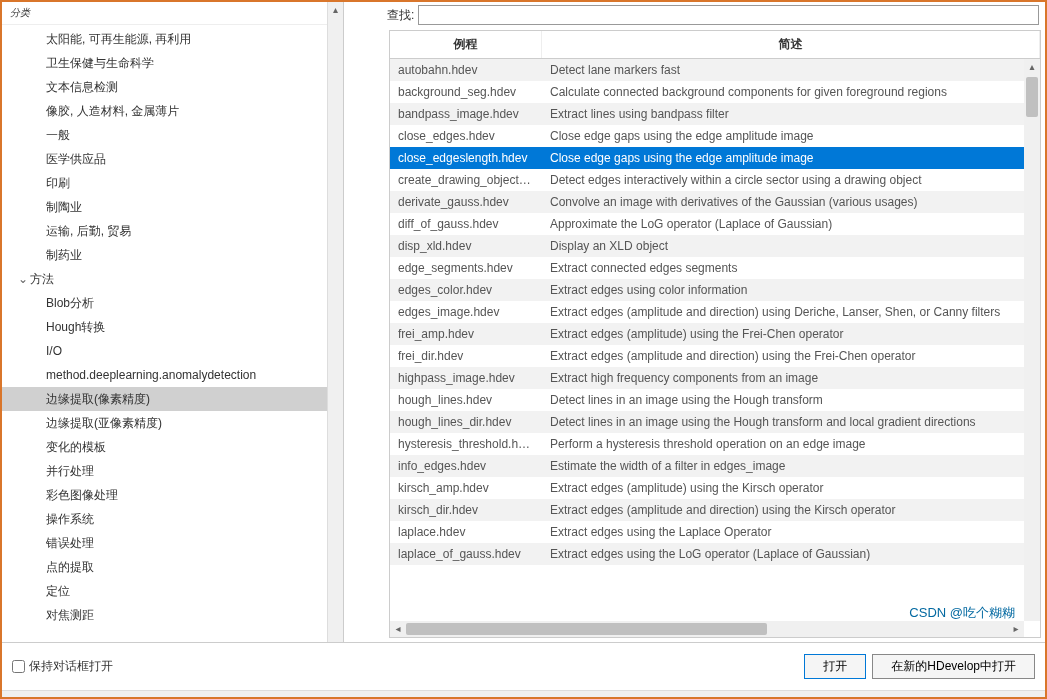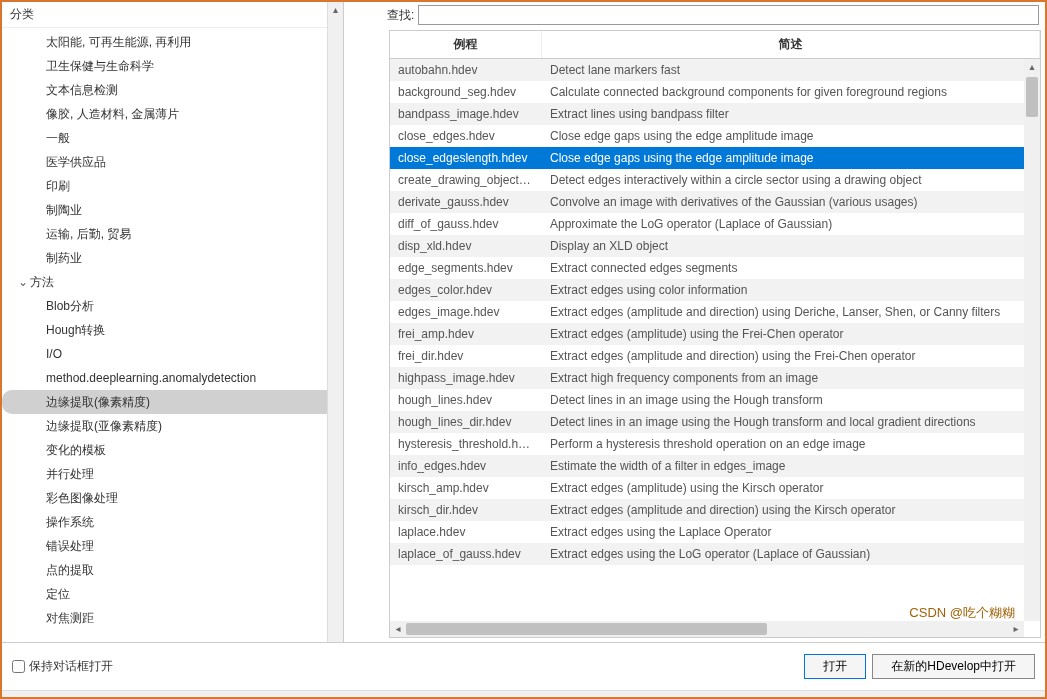--- a/index.html
+++ b/index.html
@@ -19,37 +19,38 @@
     }
     .left-panel {
       width: 342px;
       border-right: 1px solid #ccc;
       display: flex;
       flex-direction: column;
       position: relative;
     }
     .left-header {
       padding: 4px 8px;
-      font-size: 12px;
+      font-size: 10px;
       color: #333;
       border-bottom: 1px solid #eee;
+      font-style: italic;
     }
     .tree {
       flex: 1;
       overflow-y: auto;
       padding: 2px 0;
     }
     .tree-item {
       padding: 3px 8px 3px 44px;
       cursor: pointer;
       white-space: nowrap;
       font-size: 12px;
       line-height: 1.5;
     }
-    .tree-item.selected { background: #d0d0d0; border-radius: 10px; }
+    .tree-item.selected { background: #d0d0d0; }
     .tree-group {
       padding: 3px 8px 3px 16px;
       cursor: pointer;
       display: flex;
       align-items: center;
       font-size: 12px;
       line-height: 1.5;
     }
     .tree-group .chev { width: 12px; display: inline-block; color: #666; }
     .left-scrollbar {
@@ -173,21 +174,21 @@
       padding: 3px 18px;
       font-size: 12px;
       cursor: pointer;
       font-family: inherit;
     }
     .btn.primary { border: 1px solid #0078d7; }
     .watermark {
       position: absolute;
       right: 30px;
       bottom: 20px;
-      color: #a16207;
+      color: #0369a1;
       font-size: 13px;
       pointer-events: none;
       z-index: 10;
     }
     .status-bar {
       height: 15px;
       background: #f0f0f0;
       border-top: 1px solid #ddd;
       font-size: 11px;
       padding: 0 6px;

